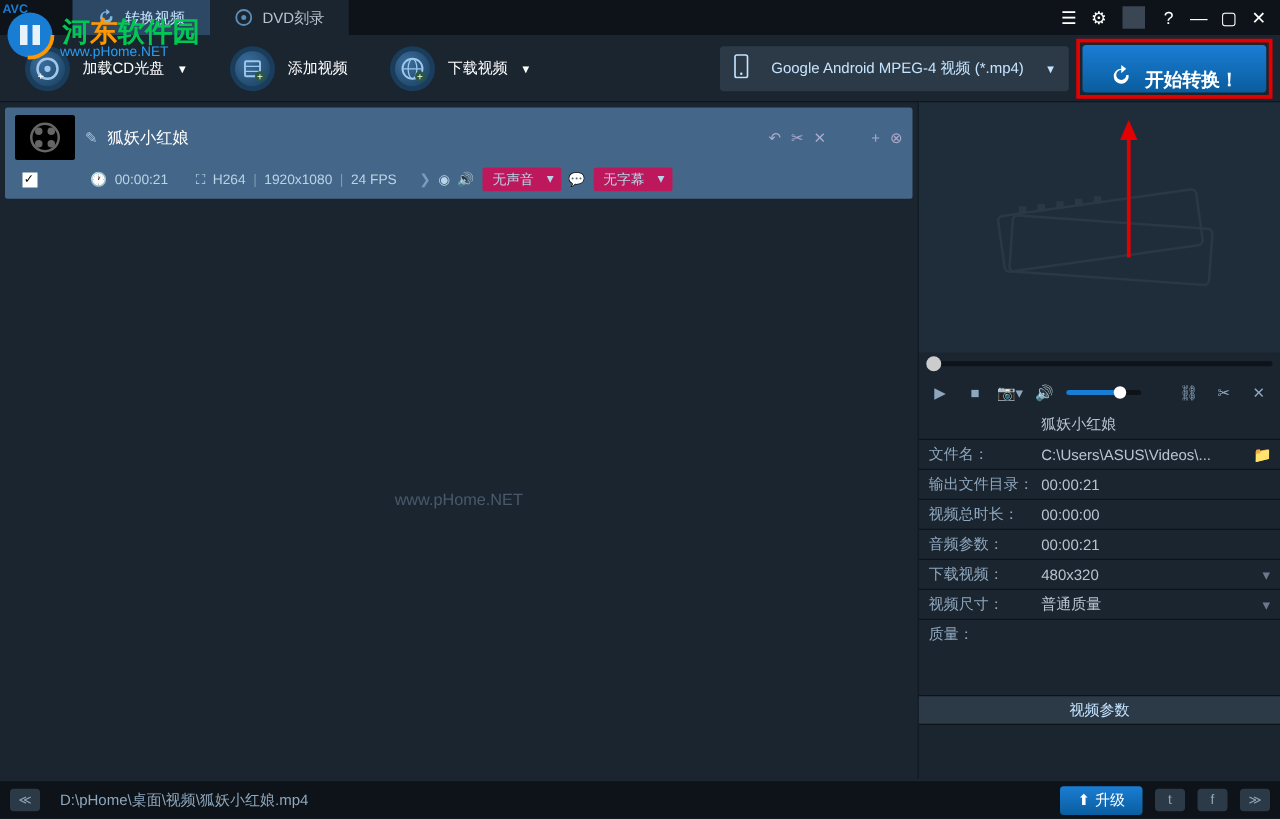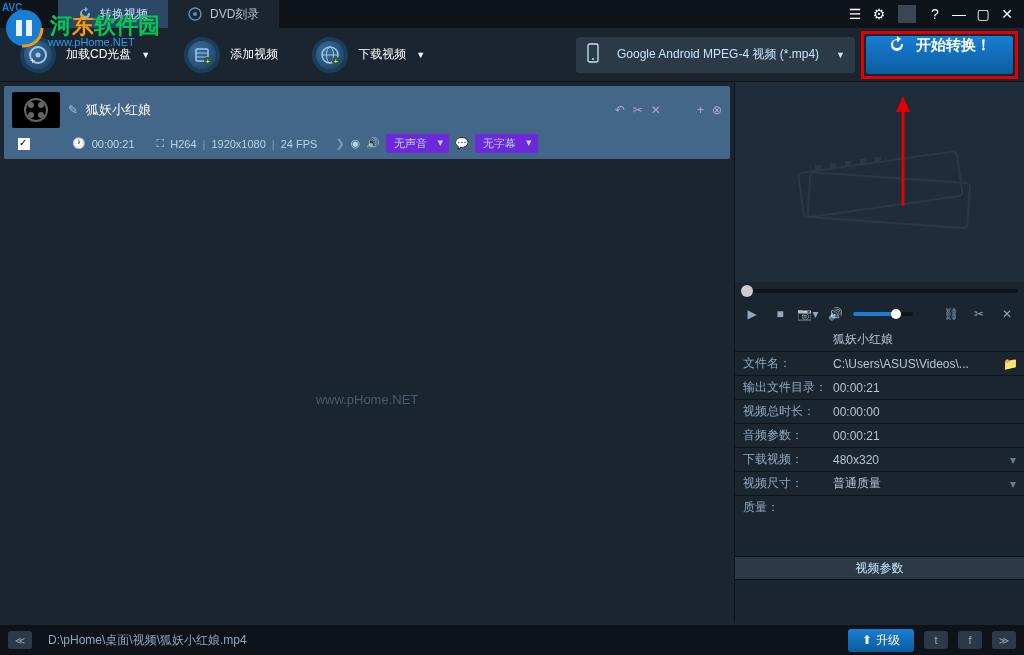--- a/index.html
+++ b/index.html
@@ -12,36 +12,36 @@
 .win-ctrls { margin-left:auto; display:flex; align-items:center; gap:6px; padding-right:8px; color:#fff; }
 .win-ctrls span { width:18px; height:18px; display:flex; align-items:center; justify-content:center; cursor:pointer; font-size:14px; }
 .vsep { width:1px; height:16px; background:#3a4653; margin:0 4px; }
 
 .toolbar { height:54px; background:#1a2530; display:flex; align-items:center; padding:0 6px; gap:6px; border-bottom:1px solid #0d1318; }
 .tbtn { display:flex; align-items:center; gap:10px; padding:6px 14px; cursor:pointer; color:#fff; }
 .bigicon { width:36px; height:36px; border-radius:50%; background:#1a3d5c; display:flex; align-items:center; justify-content:center; position:relative; }
 .bigicon .glow { position:absolute; inset:4px; border-radius:50%; background:radial-gradient(circle at 35% 35%,#3a6d9c,#1a3d5c); }
 .bigicon svg { position:relative; z-index:1; }
 .format-sel { margin-left:auto; background:#2c3a47; border-radius:3px; height:36px; display:flex; align-items:center; padding:0 10px; gap:17px; cursor:pointer; color:#c5e4ff; }
-.convert-btn { height:38px; background:linear-gradient(#1a7dd4,#0a5d9e); color:#fff; display:flex; align-items:flex-start; gap:10px; padding:0 22px; border-radius:3px; cursor:pointer; font-size:15px; font-weight:bold; }
+.convert-btn { height:38px; background:linear-gradient(#1a7dd4,#0a5d9e); color:#fff; display:flex; align-items:flex-end; gap:10px; padding:0 22px; border-radius:3px; cursor:pointer; font-size:15px; font-weight:bold; }
 .convert-outline { border:3px solid #e30000; padding:2px; }
 
 .main { display:flex; height:541px; }
 .left { width:734px; background:#1a2530; position:relative; }
 .file-row { background:#446688; padding:6px 8px; margin:4px; border-radius:2px; }
 .file-header { display:flex; align-items:center; gap:8px; color:#fff; }
 .file-thumb { width:48px; height:36px; background:#000; border-radius:2px; display:flex; align-items:center; justify-content:center; }
 .file-title { flex:1; font-size:13px; }
 .file-tools { display:flex; gap:8px; color:#aac; }
 .file-tools span { cursor:pointer; }
 .file-meta { display:flex; align-items:center; gap:6px; margin-top:6px; padding-left:56px; color:#b8d4e8; font-size:11px; flex-wrap:wrap; }
 .file-meta .chk { width:12px; height:12px; background:#fff; display:inline-block; margin-left:-50px; margin-right:36px; position:relative; }
 .file-meta .chk::after { content:'✓'; position:absolute; color:#000; font-size:10px; top:-1px; left:1px; }
 .meta-sep { color:#7a9db8; }
-.mini-select { background:#6d28d9; padding:2px 22px 2px 8px; border-radius:2px; font-size:11px; cursor:pointer; position:relative; }
+.mini-select { background:#be185d; padding:2px 22px 2px 8px; border-radius:2px; font-size:11px; cursor:pointer; position:relative; }
 .mini-select::after { content:'▾'; position:absolute; right:6px; }
 .watermark { position:absolute; top:310px; left:0; right:0; text-align:center; color:#4a5a6a; font-size:13px; font-family:Arial; }
 
 .right { flex:1; background:#1a2530; border-left:1px solid #0d1318; display:flex; flex-direction:column; }
 .preview { height:200px; background:#1f2d3a; position:relative; display:flex; align-items:center; justify-content:center; }
 .filmstrip { width:200px; height:100px; opacity:.15; }
 .seek { height:18px; display:flex; align-items:center; padding:0 6px; background:#1a2530; }
 .seek-track { flex:1; height:4px; background:#0d1318; position:relative; border-radius:2px; }
 .seek-thumb { position:absolute; left:0; top:-4px; width:12px; height:12px; border-radius:50%; background:#ccc; }
 .pctrls { height:28px; display:flex; align-items:center; gap:6px; padding:0 6px; background:#1a2530; }

